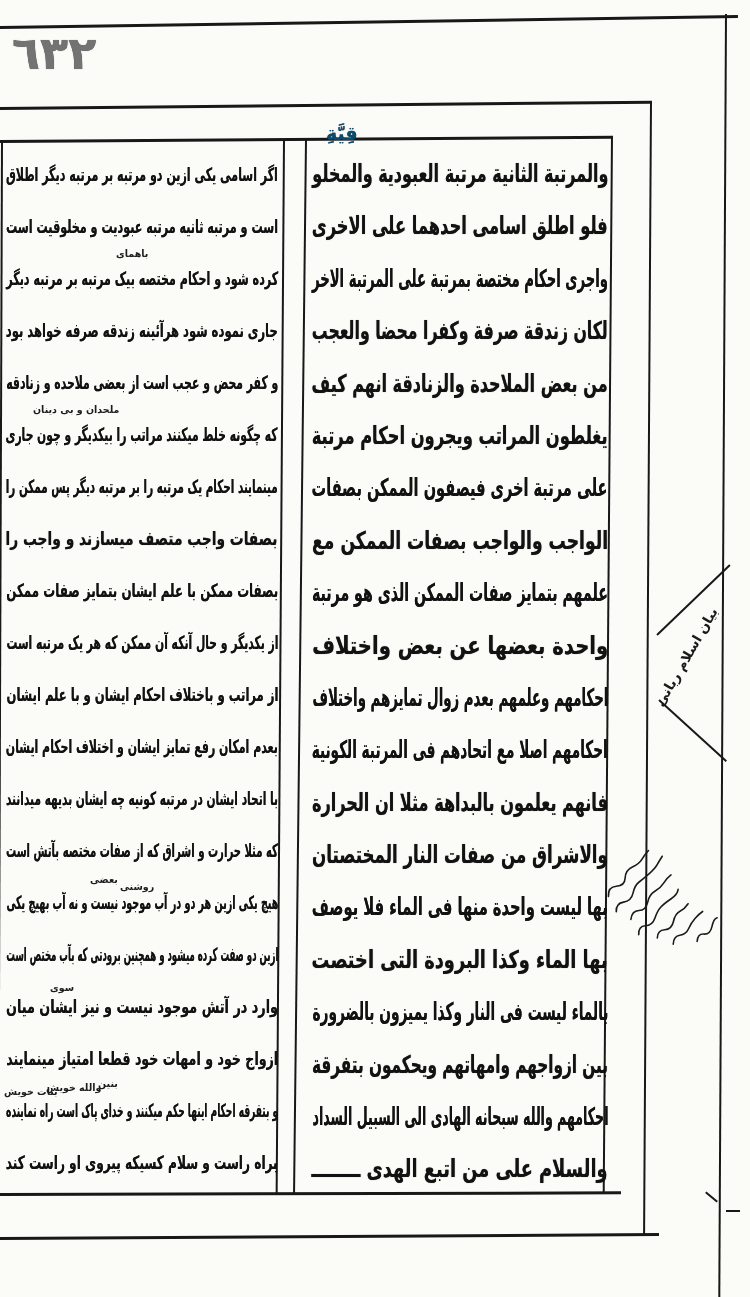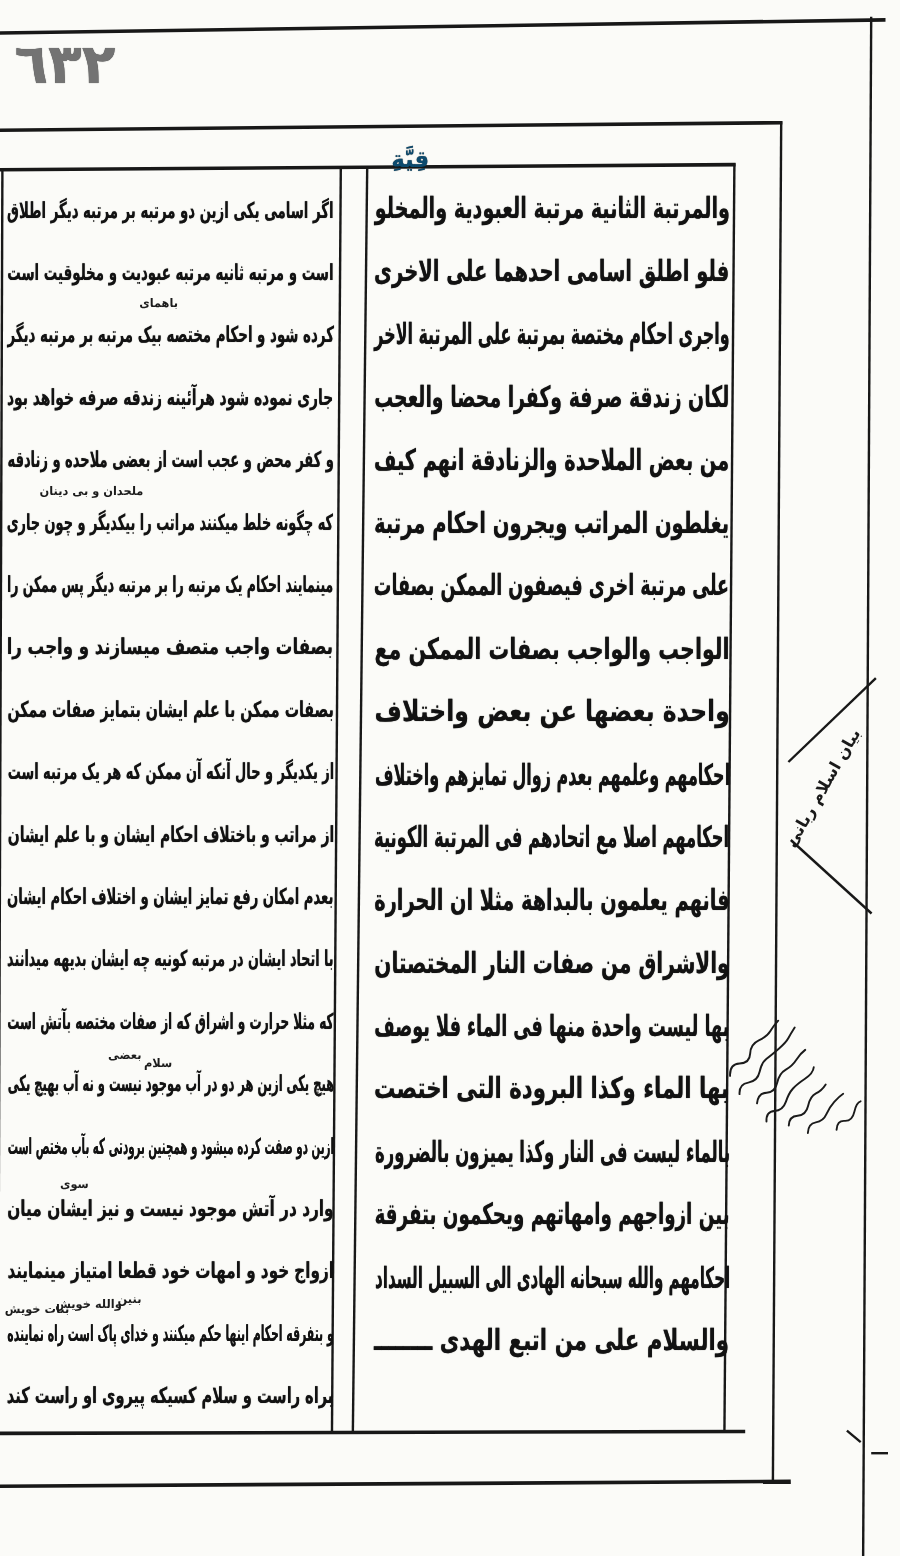--- a/index.html
+++ b/index.html
@@ -70,20 +70,21 @@
 
 <div class="col col-ar" style="left:312px;top:148px;width:296px;">
   <div class="cal-line"><span style="transform: scaleX(0.7992) scaleY(1.22);">والمرتبة الثانية مرتبة العبودية والمخلو</span></div>
   <div class="cal-line"><span style="transform: scaleX(0.8137) scaleY(1.22);">فلو اطلق اسامى احدهما على الاخرى</span></div>
   <div class="cal-line"><span style="transform: scaleX(0.6608) scaleY(1.22);">واجرى احكام مختصة بمرتبة على المرتبة الاخر</span></div>
   <div class="cal-line"><span style="transform: scaleX(0.7856) scaleY(1.22);">لكان زندقة صرفة وكفرا محضا والعجب</span></div>
   <div class="cal-line"><span style="transform: scaleX(0.803) scaleY(1.22);">من بعض الملاحدة والزنادقة انهم كيف</span></div>
   <div class="cal-line"><span style="transform: scaleX(0.814) scaleY(1.22);">يغلطون المراتب ويجرون احكام مرتبة</span></div>
   <div class="cal-line"><span style="transform: scaleX(0.7281) scaleY(1.22);">على مرتبة اخرى فيصفون الممكن بصفات</span></div>
   <div class="cal-line"><span style="transform: scaleX(0.8578) scaleY(1.22);">الواجب والواجب بصفات الممكن مع</span></div>
+  <div class="cal-line"><span style="transform: scaleX(0.7083) scaleY(1.22);">علمهم بتمايز صفات الممكن الذى هو مرتبة</span></div>
   <div class="cal-line"><span style="transform: scaleX(0.9796) scaleY(1.22);">واحدة بعضها عن بعض واختلاف</span></div>
   <div class="cal-line"><span style="transform: scaleX(0.666) scaleY(1.22);">احكامهم وعلمهم بعدم زوال تمايزهم واختلاف</span></div>
   <div class="cal-line"><span style="transform: scaleX(0.681) scaleY(1.22);">احكامهم اصلا مع اتحادهم فى المرتبة الكونية</span></div>
   <div class="cal-line"><span style="transform: scaleX(0.8045) scaleY(1.22);">فانهم يعلمون بالبداهة مثلا ان الحرارة</span></div>
   <div class="cal-line"><span style="transform: scaleX(0.8339) scaleY(1.22);">والاشراق من صفات النار المختصتان</span></div>
   <div class="cal-line"><span style="transform: scaleX(0.7349) scaleY(1.22);">بها ليست واحدة منها فى الماء فلا يوصف</span></div>
   <div class="cal-line"><span style="transform: scaleX(0.8873) scaleY(1.22);">بها الماء وكذا البرودة التى اختصت</span></div>
   <div class="cal-line"><span style="transform: scaleX(0.686) scaleY(1.22);">بالماء ليست فى النار وكذا يميزون بالضرورة</span></div>
   <div class="cal-line"><span style="transform: scaleX(0.7629) scaleY(1.22);">بين ازواجهم وامهاتهم ويحكمون بتفرقة</span></div>
   <div class="cal-line"><span style="transform: scaleX(0.6291) scaleY(1.22);">احكامهم والله سبحانه الهادى الى السبيل السداد</span></div>
@@ -109,21 +110,21 @@
   <div class="cal-line"><span style="transform: scaleX(0.5187) scaleY(1.12);">ازین دو صفت کرده میشود و همچنین برودتی که بآب مختص است</span></div>
   <div class="cal-line"><span style="transform: scaleX(0.7749) scaleY(1.12);">وارد در آتش موجود نیست و نیز ایشان میان</span></div>
   <div class="cal-line"><span style="transform: scaleX(0.7658) scaleY(1.12);">ازواج خود و امهات خود قطعا امتیاز مینمایند</span></div>
   <div class="cal-line"><span style="transform: scaleX(0.5483) scaleY(1.12);">و بتفرقه احکام اینها حکم میکنند و خدای پاک است راه نماینده</span></div>
   <div class="cal-line"><span style="transform: scaleX(0.7358) scaleY(1.12);">براه راست و سلام کسیکه پیروی او راست کند</span></div>
 </div>
 
 <div class="gloss" style="left:88px;top:248px;margin-left:28px;">باهمای</div>
 <div class="gloss" style="left:12px;top:404px;margin-left:21px;">ملحدان و بی دینان</div>
 <div class="gloss" style="left:90px;top:874px;">بعضی</div>
-<div class="gloss" style="left:120px;top:881px;">سلام</div>
+<div class="gloss" style="left:120px;top:881px;">روشنی</div>
 <div class="gloss" style="left:50px;top:982px;">سوی</div>
 <div class="gloss" style="left:4px;top:1086px;">بنات خویش</div>
 <div class="gloss" style="left:46px;top:1082px;">والله خویش</div>
 <div class="gloss" style="left:98px;top:1078px;">بنین</div>
 
 <div class="rule" style="left:657px;top:634px;width:101px;height:2px;transform:rotate(-43.8deg);transform-origin:0 50%;"></div>
 <div class="rule" style="left:659px;top:699px;width:91px;height:2px;transform:rotate(42.3deg);transform-origin:0 50%;"></div>
 <div class="margin-note">بیان اسلام ربانی</div>
 
 <svg width="84" height="210" style="position:absolute;left:646px;top:818px;">

